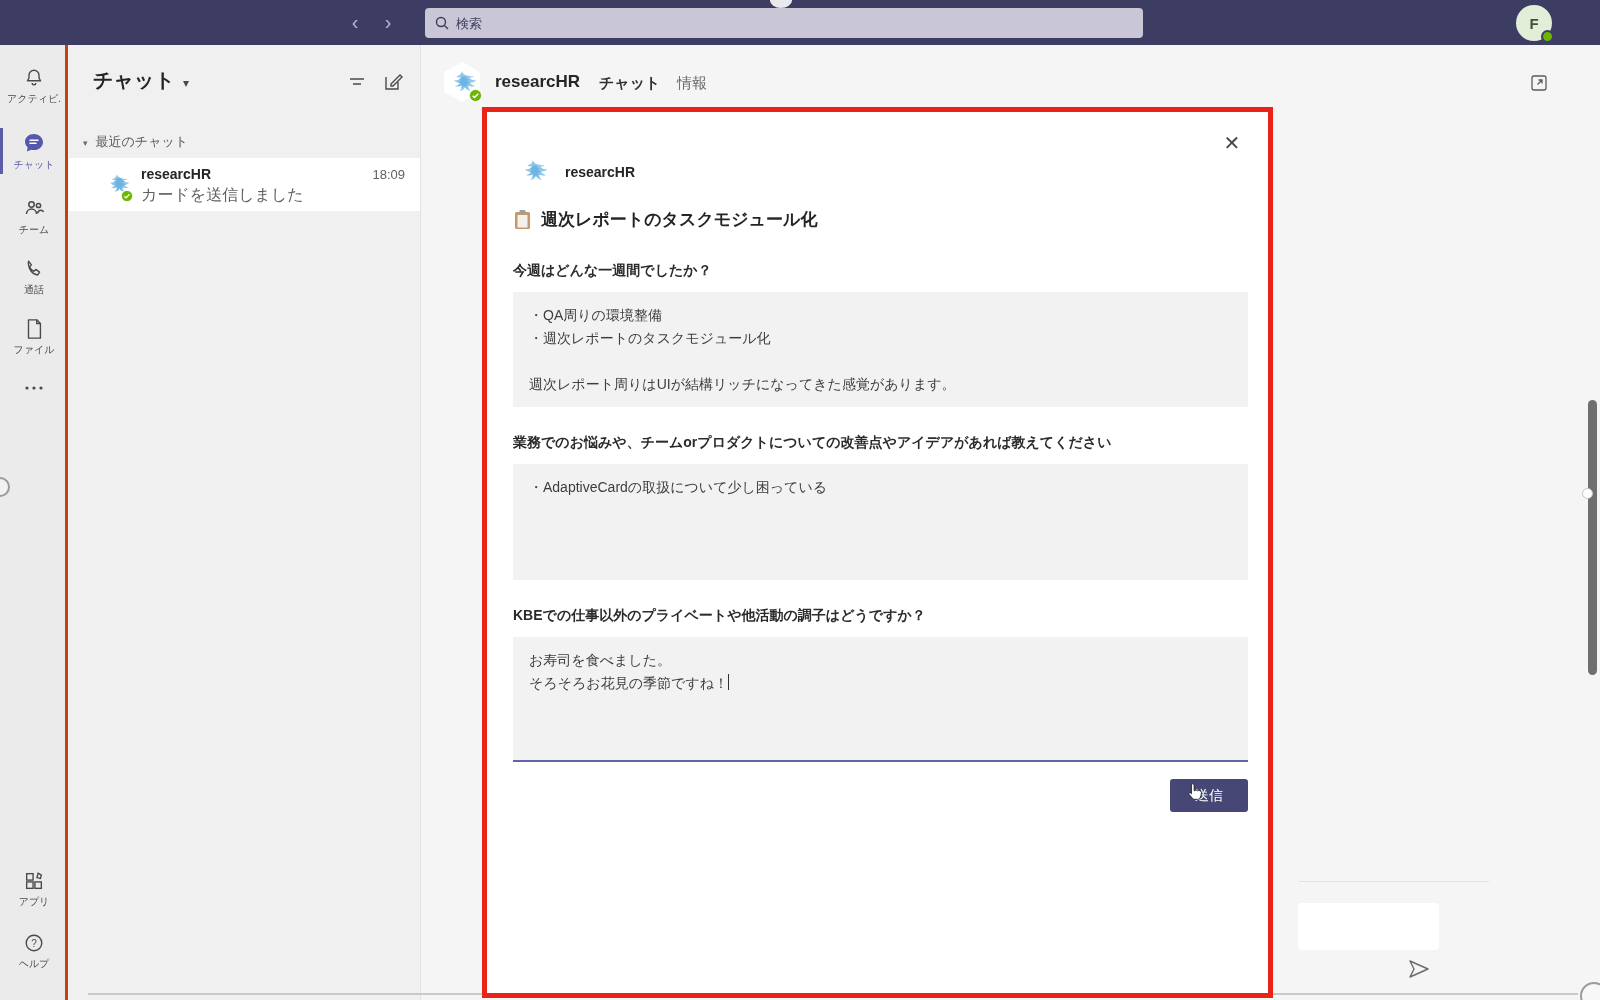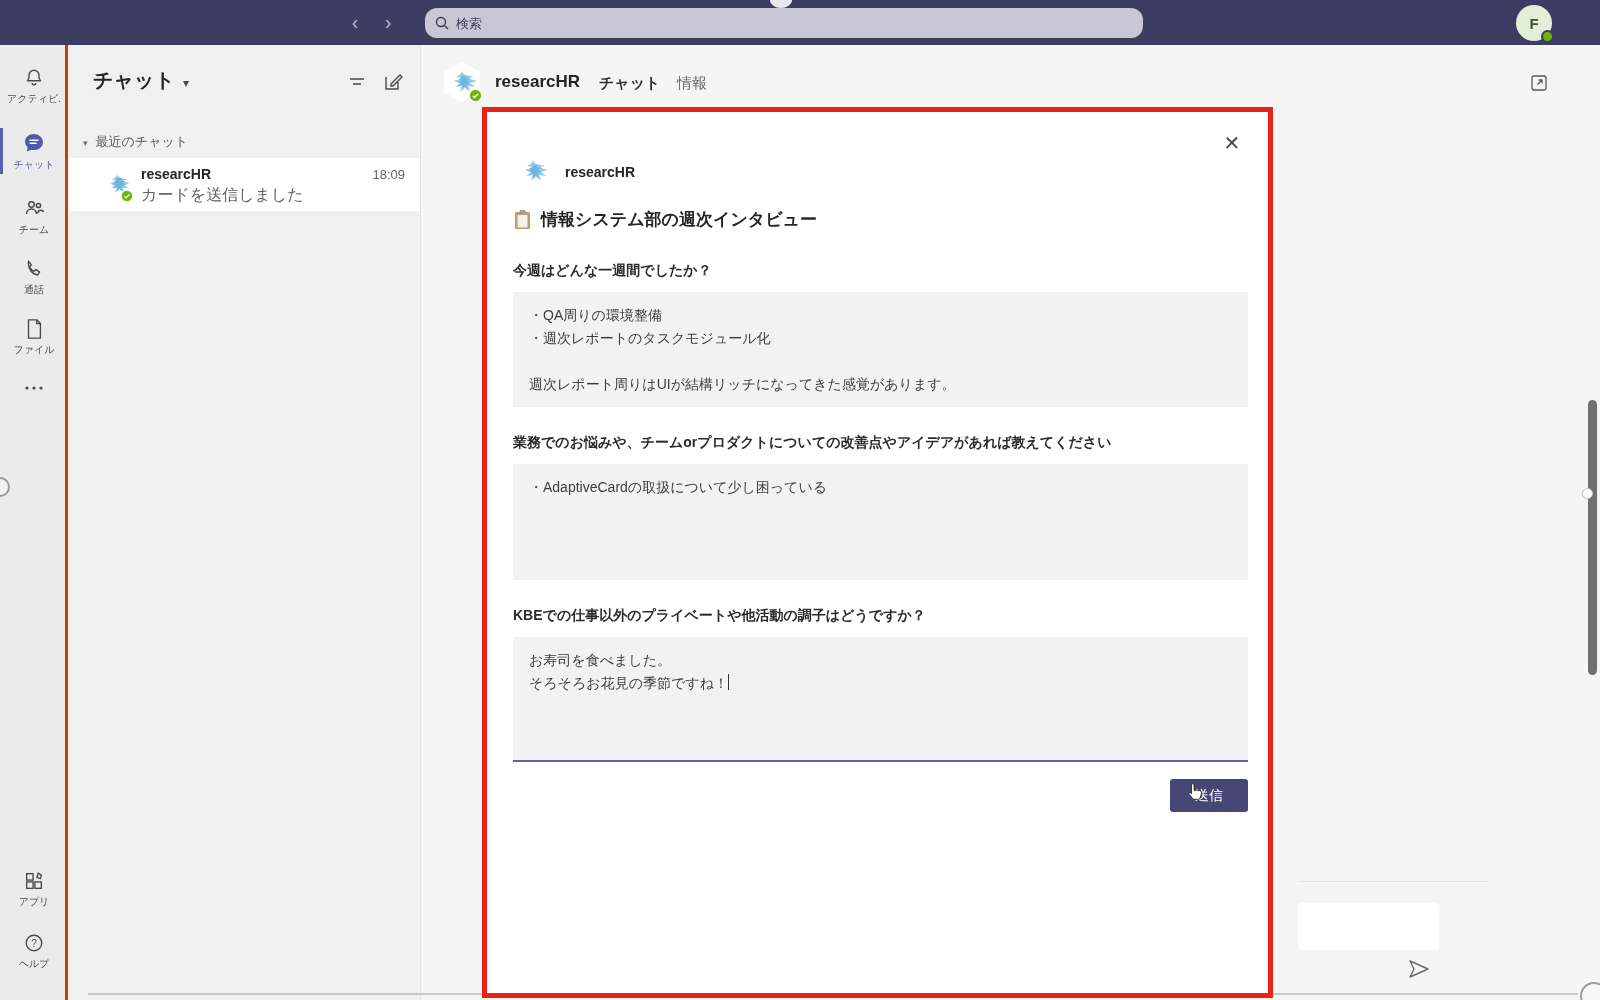--- a/index.html
+++ b/index.html
@@ -5,21 +5,21 @@
   * { margin:0; padding:0; box-sizing:border-box; }
   html,body { width:1600px; height:1000px; }
   body { font-family:"Liberation Sans","DejaVu Sans",sans-serif; background:#fff; }
   .screen { position:relative; width:1600px; height:1000px; overflow:hidden; background:#f5f5f5; }
 
   
   .topbar { position:absolute; left:0; top:0; width:1600px; height:45px; background:#3d3d63; z-index:3; }
   .nav-arrow { position:absolute; top:10px; width:26px; height:26px; color:#b9b8d2; font-size:20px; line-height:24px; text-align:center; cursor:default; }
   .nav-back { left:342px; }
   .nav-fwd { left:375px; }
-  .searchbox { position:absolute; left:425px; top:8px; width:718px; height:30px; background:#c9c7d5; border-radius:12px; display:flex; align-items:center; padding:0 10px; }
+  .searchbox { position:absolute; left:425px; top:8px; width:718px; height:30px; background:#c9c7d5; border-radius:4px; display:flex; align-items:center; padding:0 10px; }
   .searchbox svg { flex:0 0 auto; margin-right:7px; }
   .searchbox input { flex:1; background:transparent; border:none; outline:none; font-size:13px; color:#2d2d4e; font-family:inherit; }
   .searchbox input::placeholder { color:#3c3c5c; opacity:1; }
   .user-avatar { position:absolute; left:1516px; top:5px; width:36px; height:36px; border-radius:50%; background:#e3eed9; color:#44503a; font-size:15px; font-weight:bold; display:flex; align-items:center; justify-content:center; }
   .user-avatar .dot { position:absolute; right:-2px; bottom:-2px; width:13px; height:13px; border-radius:50%; background:#6bb700; border:2px solid #3d3d63; }
 
   
   .rail { position:absolute; left:0; top:45px; width:68px; height:955px; background:#ebebeb; border-right:3px solid #c2410c; z-index:2; }
   .rail-item { position:absolute; left:0; width:68px; height:58px; display:flex; flex-direction:column; align-items:center; justify-content:center; cursor:pointer; }
   .rail-item svg { display:block; }
@@ -239,21 +239,21 @@
       <path fill="#4aa0d8" opacity="0.5" d="M16 10c-.4 2-1.7 3.3-3.7 3.7 1 .6 2 .8 3 .5-1 1.5-2.7 2.1-4.4 1.8 1 1.2 2.6 1.7 4 1.3-.7 1.3-1.9 2.2-3.3 2.3 1.5.7 3.2.4 4.4-.6.1 1.7-.5 3-1.7 3.7 1.7 0 3.2-1 3.7-2.6.5 1.6 2 2.6 3.7 2.6-1.1-.7-1.8-2-1.7-3.7 1.2 1 2.9 1.3 4.4.6-1.5-.1-2.7-1-3.3-2.3 1.4.4 3-.1 4-1.3-1.7.3-3.4-.3-4.4-1.8 1 .3 2 .1 3-.5-2-.4-3.3-1.7-3.7-3.7z"></path>
     </svg>
     <span class="dlg-sender-name">researcHR</span>
 
     <div class="dlg-title-row">
       <svg width="19" height="21" viewBox="0 0 19 21">
           <rect x="2" y="3" width="15" height="17" rx="1.5" fill="#c49a6c"></rect>
           <rect x="4.5" y="6" width="10" height="12.5" fill="#f4f0ea"></rect>
           <rect x="6.5" y="1" width="6" height="4" rx="1" fill="#9aa0a6"></rect>
         </svg>
-      <span class="dlg-title">情報システム部の週次インタビュー</span>
+      <span class="dlg-title">週次レポートのタスクモジュール化</span>
     </div>
 
     <div class="q-label q1">今週はどんな一週間でしたか？</div>
     <div class="answer-box a1"><span class="answer-text">・QA周りの環境整備
 ・週次レポートのタスクモジュール化
 
 週次レポート周りはUIが結構リッチになってきた感覚があります。</span></div>
 
     <div class="q-label q2">業務でのお悩みや、チームorプロダクトについての改善点やアイデアがあれば教えてください</div>
     <div class="answer-box a2"><span class="answer-text">・AdaptiveCardの取扱について少し困っている</span></div>

